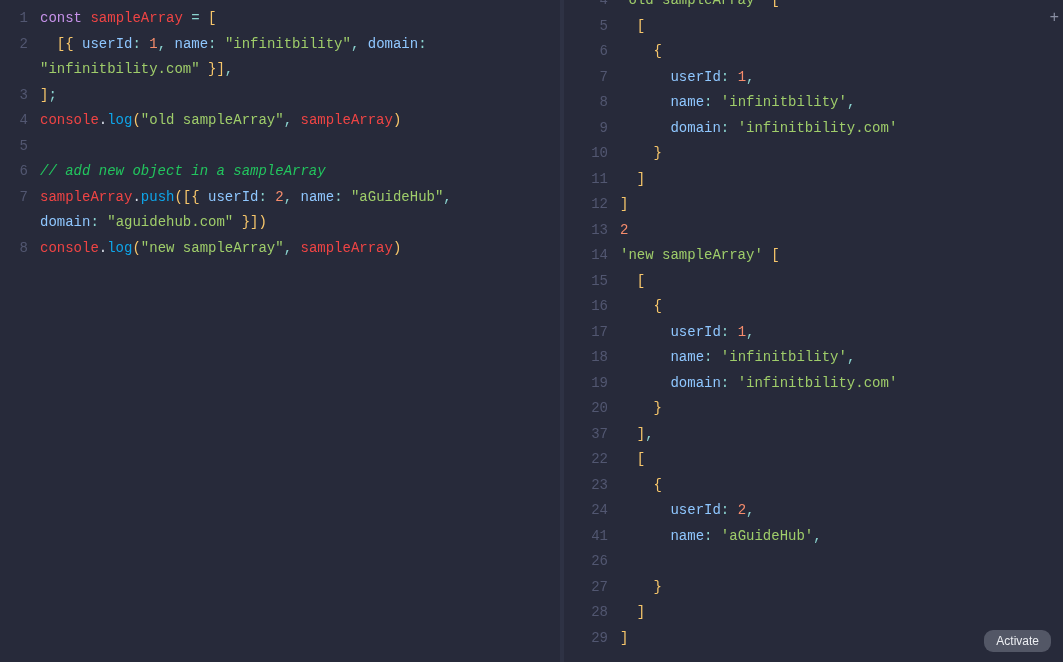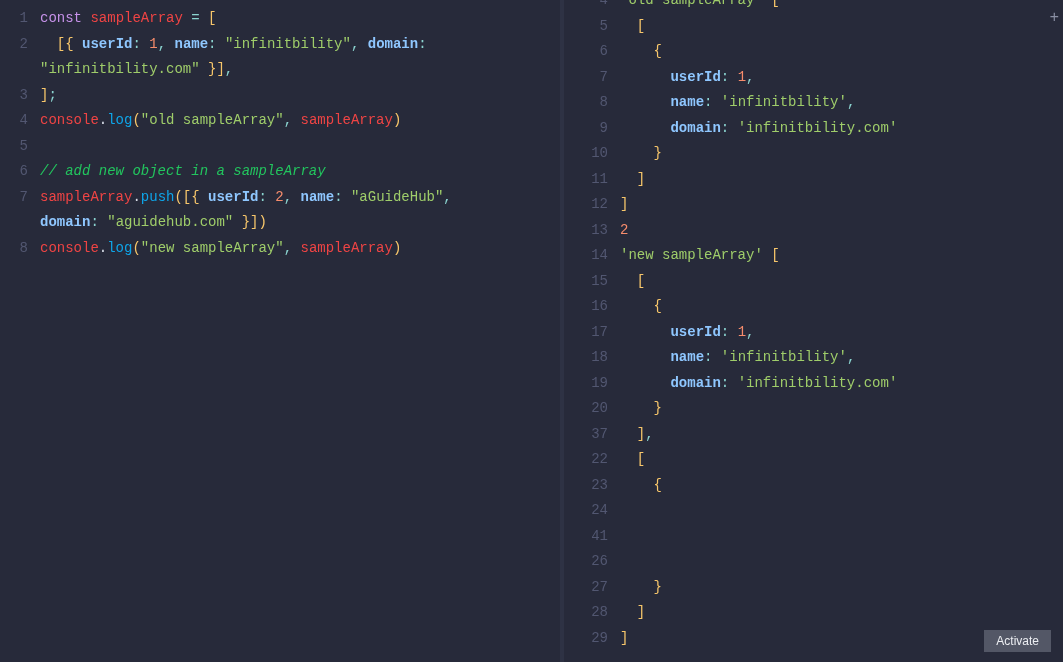--- a/index.html
+++ b/index.html
@@ -16,38 +16,38 @@
   .left { width: 560px; padding-top: 6px; }
   .divider { width: 4px; background: #2e3244; }
   .right { flex: 1; padding-top: 0; position: relative; }
   .line { display: flex; align-items: flex-start; white-space: pre; line-height: 25.5px; }
   .gutter { width: 40px; text-align: right; padding-right: 12px; color: #525771; user-select: none; flex-shrink: 0; }
   .right .gutter { width: 56px; }
   .code { flex: 1; padding-right: 10px; }
 
   .kw   { color: #c792ea; }
   .var  { color: #ef4444; }
-  .prop { color: #8fc7ff; font-weight: bold; }
+  .prop { color: #8fc7ff; }
   .op   { color: #8bd4d0; }
   .br   { color: #f8c76b; }
   .str  { color: #9fcd6a; }
   .num  { color: #f78c6c; }
   .pun  { color: #d9dee8; }
   .com  { color: #22c55e; font-style: italic; }
   .call { color: #0ea5e9; }
 
   .activate {
     position: absolute;
     right: 12px; bottom: 10px;
     background: #535766;
     color: #eceef2;
     font-family: -apple-system, BlinkMacSystemFont, "Segoe UI", sans-serif;
     font-size: 12px;
     padding: 4px 12px;
-    border-radius: 0;
+    border-radius: 9px;
     border: none;
     cursor: pointer;
   }
   .plus {
     position: absolute;
     right: 4px;
     top: 10px;
     color: #8a8fa3;
     font-size: 16px;
     line-height: 1;
@@ -85,22 +85,22 @@
       <div class="line"><span class="gutter">14</span><span class="code"><span class="str">'new sampleArray'</span><span class="pun"> </span><span class="br">[</span></span></div>
       <div class="line"><span class="gutter">15</span><span class="code"><span class="pun">  </span><span class="br">[</span></span></div>
       <div class="line"><span class="gutter">16</span><span class="code"><span class="pun">    </span><span class="br">{</span></span></div>
       <div class="line"><span class="gutter">17</span><span class="code"><span class="pun">      </span><span class="prop">userId</span><span class="op">:</span><span class="pun"> </span><span class="num">1</span><span class="op">,</span></span></div>
       <div class="line"><span class="gutter">18</span><span class="code"><span class="pun">      </span><span class="prop">name</span><span class="op">:</span><span class="pun"> </span><span class="str">'infinitbility'</span><span class="op">,</span></span></div>
       <div class="line"><span class="gutter">19</span><span class="code"><span class="pun">      </span><span class="prop">domain</span><span class="op">:</span><span class="pun"> </span><span class="str">'infinitbility.com'</span></span></div>
       <div class="line"><span class="gutter">20</span><span class="code"><span class="pun">    </span><span class="br">}</span></span></div>
       <div class="line"><span class="gutter">37</span><span class="code"><span class="pun">  </span><span class="br">]</span><span class="op">,</span></span></div>
       <div class="line"><span class="gutter">22</span><span class="code"><span class="pun">  </span><span class="br">[</span></span></div>
       <div class="line"><span class="gutter">23</span><span class="code"><span class="pun">    </span><span class="br">{</span></span></div>
-      <div class="line"><span class="gutter">24</span></div>
-      <div class="line"><span class="gutter">41</span></div>
+      <div class="line"><span class="gutter">24</span><span class="code"><span class="pun">      </span><span class="prop">userId</span><span class="op">:</span><span class="pun"> </span><span class="num">2</span><span class="op">,</span></span></div>
+      <div class="line"><span class="gutter">41</span><span class="code"><span class="pun">      </span><span class="prop">name</span><span class="op">:</span><span class="pun"> </span><span class="str">'aGuideHub'</span><span class="op">,</span></span></div>
       <div class="line"><span class="gutter">26</span></div>
       <div class="line"><span class="gutter">27</span><span class="code"><span class="pun">    </span><span class="br">}</span></span></div>
       <div class="line"><span class="gutter">28</span><span class="code"><span class="pun">  </span><span class="br">]</span></span></div>
       <div class="line"><span class="gutter">29</span><span class="code"><span class="br">]</span></span></div>
     <span class="plus">+</span>
     <button class="activate">Activate</button>
   </div>
 </div>
 
 </body></html>

